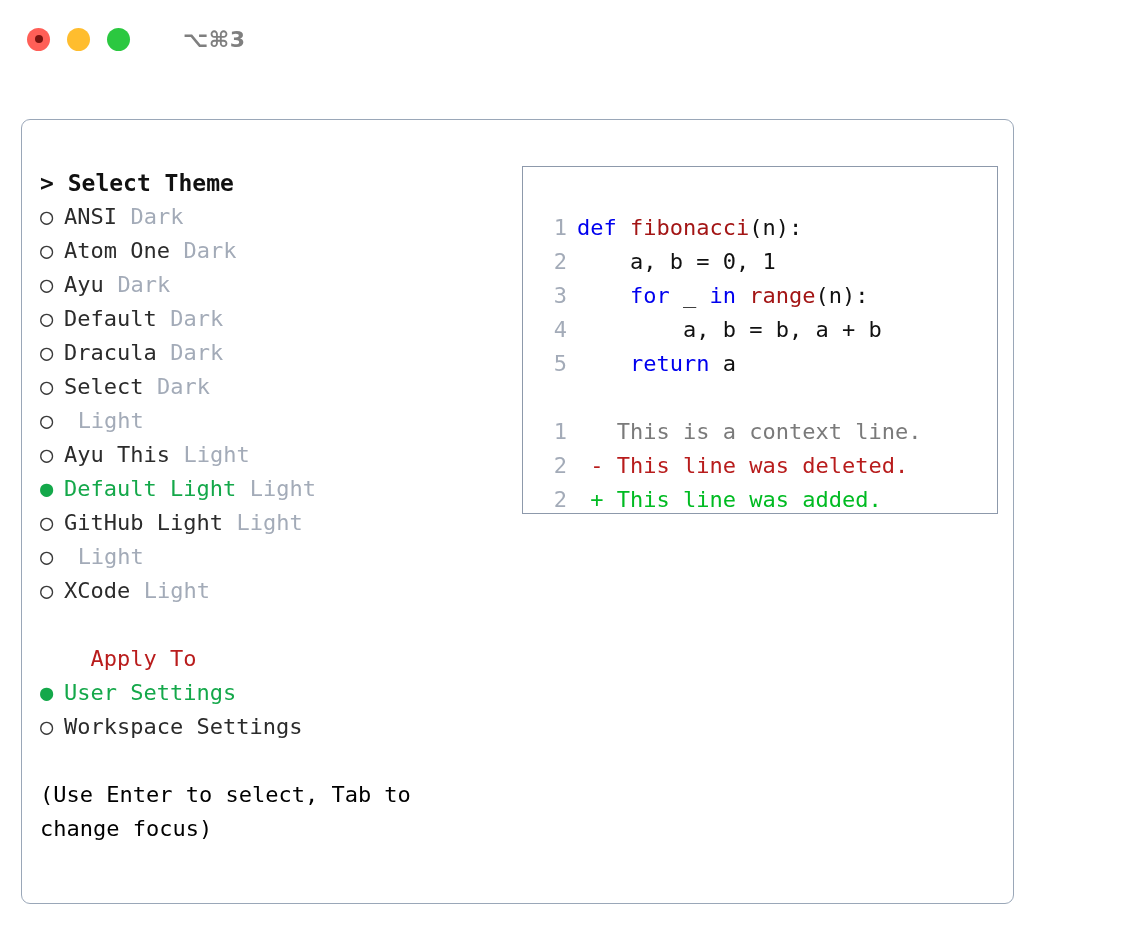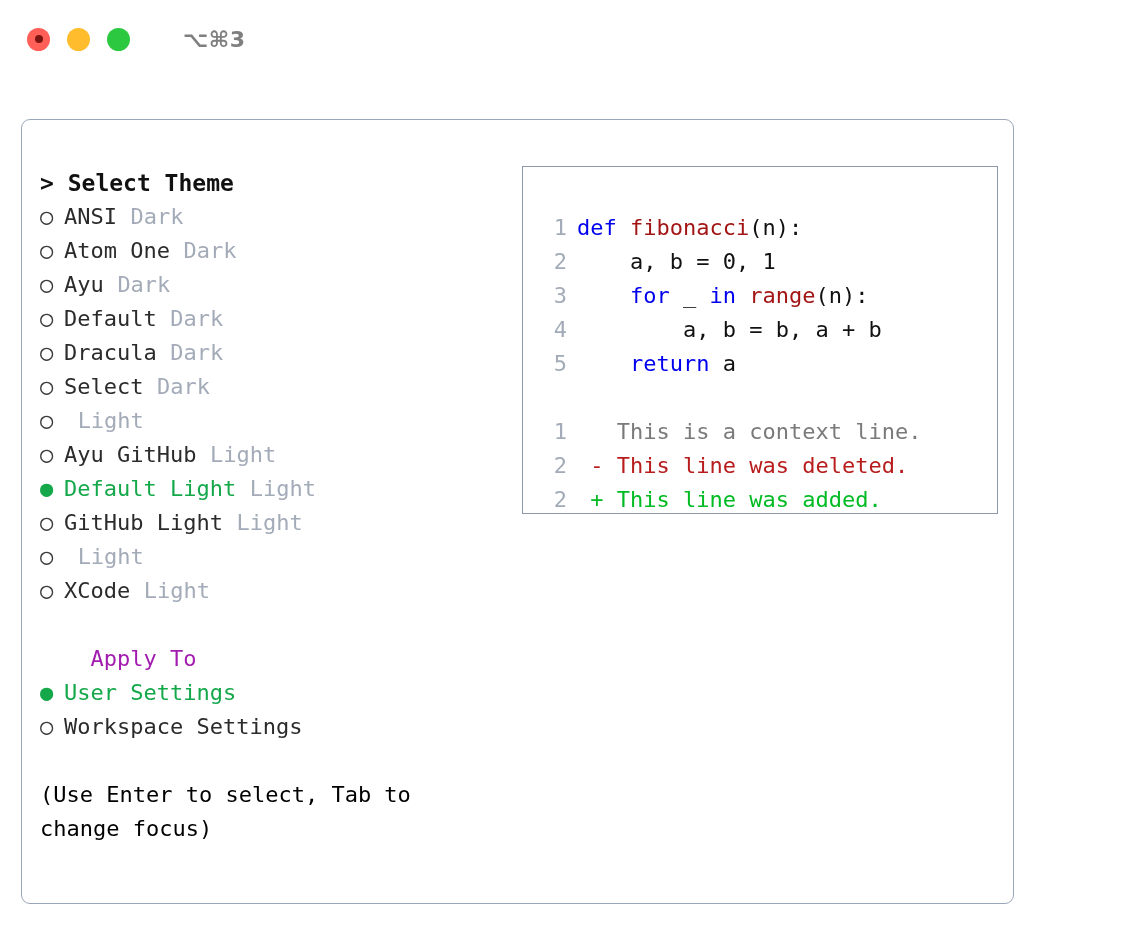--- a/index.html
+++ b/index.html
@@ -120,21 +120,21 @@
   .theme-row.selected .theme-name { color: #14a84a; }
   .theme-kind {
     color: #a3abb8;
     margin-left: 0.62em;
   }
 
   .section-gap { height: 34px; }
 
   .apply-header {
     font-size: 22px;
-    color: #a21caf;
+    color: #b91c1c;
     line-height: 34px;
     padding-left: 24px;
     white-space: pre;
   }
 
   .hint {
     color: #000000;
     font-size: 22px;
     line-height: 34px;
     width: 408px;
@@ -204,21 +204,21 @@
       <div class="left-col">
         <div class="list-header">&gt; Select Theme</div>
         <div id="theme-list">
             <div class="theme-row"><span class="marker">○</span><span class="theme-name">ANSI</span><span class="theme-kind">Dark</span></div>
             <div class="theme-row"><span class="marker">○</span><span class="theme-name">Atom One</span><span class="theme-kind">Dark</span></div>
             <div class="theme-row"><span class="marker">○</span><span class="theme-name">Ayu</span><span class="theme-kind">Dark</span></div>
             <div class="theme-row"><span class="marker">○</span><span class="theme-name">Default</span><span class="theme-kind">Dark</span></div>
             <div class="theme-row"><span class="marker">○</span><span class="theme-name">Dracula</span><span class="theme-kind">Dark</span></div>
             <div class="theme-row"><span class="marker">○</span><span class="theme-name">Select</span><span class="theme-kind">Dark</span></div>
             <div class="theme-row"><span class="marker">○</span><span class="theme-kind">Light</span></div>
-            <div class="theme-row"><span class="marker">○</span><span class="theme-name">Ayu GitHub</span><span class="theme-kind">Light</span></div>
+            <div class="theme-row"><span class="marker">○</span><span class="theme-name">Ayu This</span><span class="theme-kind">Light</span></div>
             <div class="theme-row selected"><span class="marker">●</span><span class="theme-name">Default Light</span><span class="theme-kind">Light</span></div>
             <div class="theme-row"><span class="marker">○</span><span class="theme-name">GitHub Light</span><span class="theme-kind">Light</span></div>
             <div class="theme-row"><span class="marker">○</span><span class="theme-kind">Light</span></div>
             <div class="theme-row"><span class="marker">○</span><span class="theme-name">XCode</span><span class="theme-kind">Light</span></div>
           </div>
 
         <div class="section-gap"></div>
 
         <div class="apply-header">  Apply To</div>
         <div id="apply-list">

